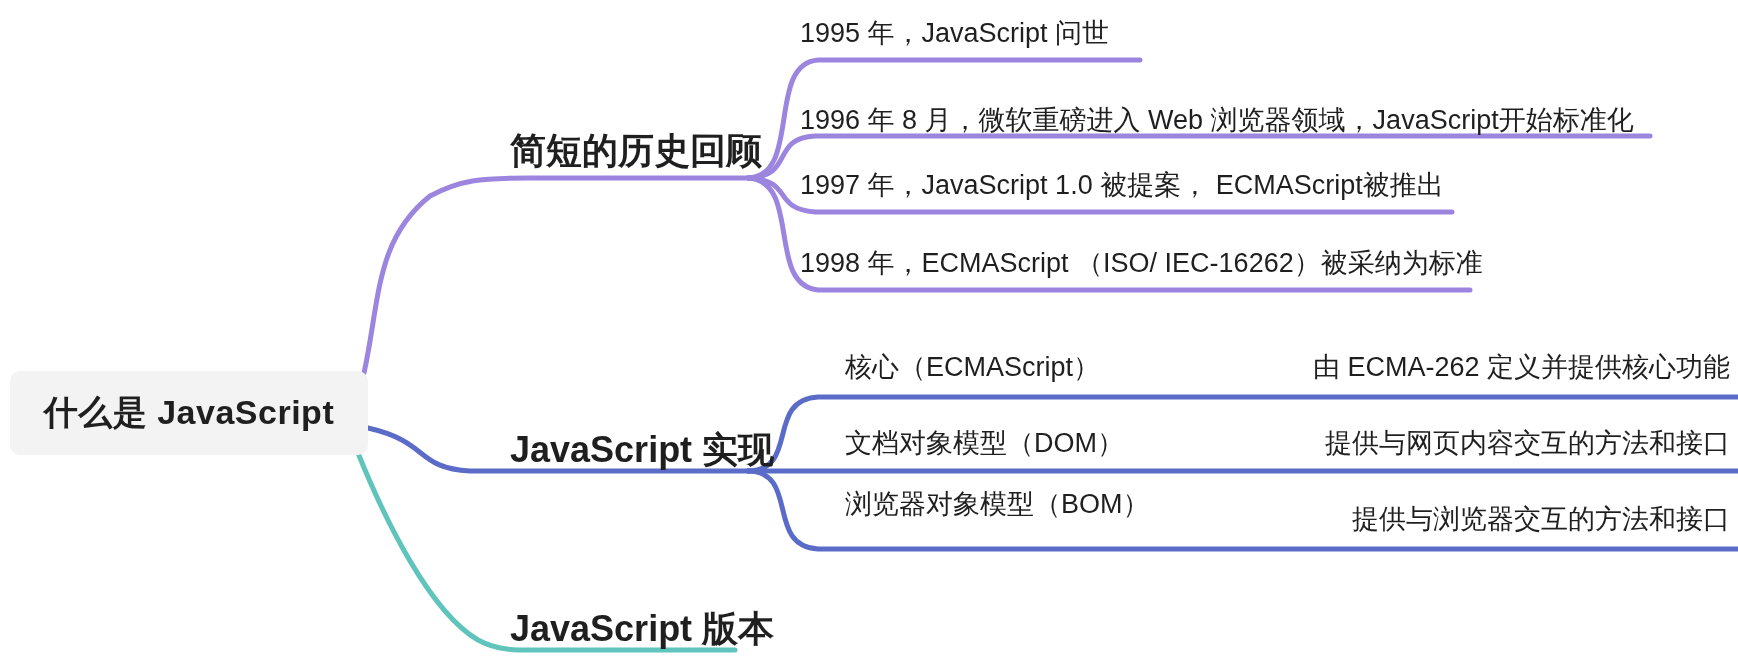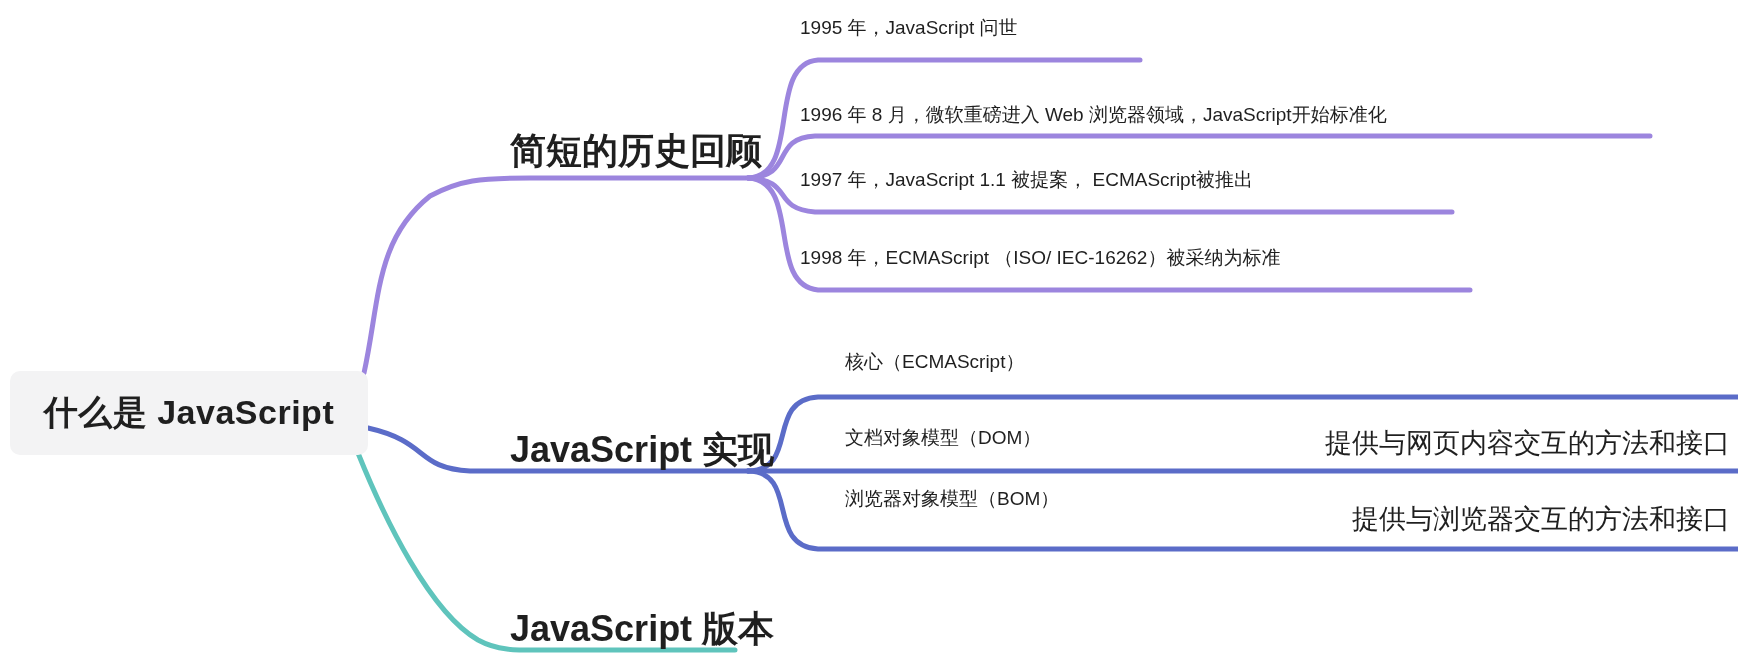--- a/index.html
+++ b/index.html
@@ -8,21 +8,21 @@
     font-family:"Liberation Sans","DejaVu Sans",sans-serif;color:#1f1f1f;
   }
   .lines{position:absolute;left:0;top:0;width:1738px;height:660px;}
   .lines path{fill:none;stroke-width:5;stroke-linecap:round;stroke-linejoin:round;}
   .root-node{
     position:absolute;left:10px;top:371px;width:358px;height:84px;
     background:#f3f3f4;border-radius:10px;display:flex;align-items:center;justify-content:center;
   }
   .root-node span{font-size:34px;font-weight:bold;letter-spacing:0.5px;text-align:center;}
   .branch-label{position:absolute;font-size:36px;font-weight:bold;white-space:nowrap;}
-  .child-label{position:absolute;font-size:19px;white-space:nowrap;}
+  .child-label{position:absolute;font-size:27px;white-space:nowrap;}
   .detail-label{position:absolute;font-size:27px;white-space:nowrap;text-align:right;}
 </style>
 </head>
 <body>
 
 <div class="stage">
 
   <svg class="lines" viewBox="0 0 1738 660">
 
     <path d="M 364 373 C 380 300, 375 240, 430 196 C 460 180, 480 178, 530 178 L 748 178" stroke="#9c85de"></path>
@@ -42,23 +42,24 @@
   <div class="root-node">
     <span>什么是 JavaScript</span>
   </div>
 
   <div class="branch-label" style="left:510px;top:127px">简短的历史回顾</div>
   <div class="branch-label" style="left:510px;top:426px">JavaScript 实现</div>
   <div class="branch-label" style="left:510px;top:605px">JavaScript 版本</div>
 
   <div class="child-label" style="left:800px;top:15px">1995 年，JavaScript 问世</div>
   <div class="child-label" style="left:800px;top:102px">1996 年 8 月，微软重磅进入 Web 浏览器领域，JavaScript开始标准化</div>
-  <div class="child-label" style="left:800px;top:167px">1997 年，JavaScript 1.1 被提案， ECMAScript被推出</div>
+  <div class="child-label" style="left:800px;top:167px">1997 年，JavaScript 1.0 被提案， ECMAScript被推出</div>
   <div class="child-label" style="left:800px;top:245px">1998 年，ECMAScript （ISO/ IEC-16262）被采纳为标准</div>
 
   <div class="child-label" style="left:845px;top:425px">文档对象模型（DOM）</div>
   <div class="child-label" style="left:845px;top:349px">核心（ECMAScript）</div>
   <div class="child-label" style="left:845px;top:486px">浏览器对象模型（BOM）</div>
 
+  <div class="detail-label" style="right:8px;top:349px">由 ECMA-262 定义并提供核心功能</div>
   <div class="detail-label" style="right:8px;top:425px">提供与网页内容交互的方法和接口</div>
   <div class="detail-label" style="right:8px;top:501px">提供与浏览器交互的方法和接口</div>
 
 </div>
 
 </body></html>

